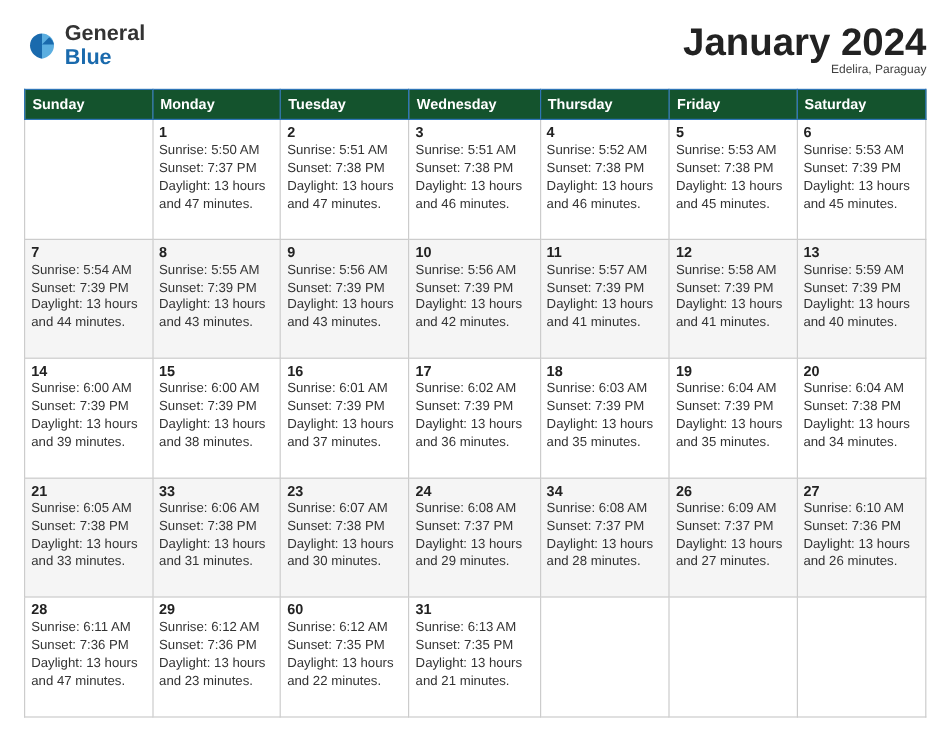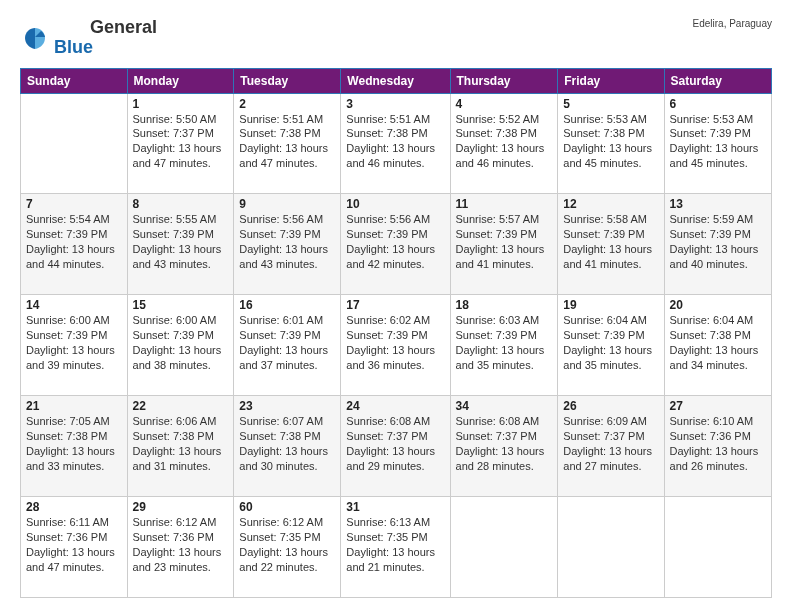--- a/index.html
+++ b/index.html
@@ -29,21 +29,20 @@
     }
     .logo-text {
       display: flex;
       flex-direction: column;
       line-height: 1.1;
     }
     .logo-general {
       font-size: 18px;
       font-weight: bold;
       color: #333;
-      margin-left: 36px;
     }
     .logo-blue {
       font-size: 18px;
       font-weight: bold;
       color: #1a6aad;
     }
     .logo-icon {
       width: 30px;
       height: 30px;
       margin-right: 4px;
@@ -60,21 +59,21 @@
     .subtitle {
       font-size: 10px;
       color: #404040;
     }
     .calendar-table {
       width: 100%;
       border-collapse: collapse;
       flex: 1;
     }
     .calendar-table th {
-      background-color: #701a75;
+      background-color: #14532d;
       color: #fff;
       font-size: 12px;
       font-weight: bold;
       padding: 5px 6px;
       text-align: left;
       border: 1px solid #2e75b6;
     }
     .calendar-table td {
       border: 1px solid #ccc;
       vertical-align: top;
@@ -112,20 +111,21 @@
         <path d="M15 5 C10 5, 5 9, 5 15 C5 20, 9 25, 15 26 L15 5Z" fill="#1a6aad"></path>
         <path d="M15 5 C20 5, 25 9, 25 15 C25 20, 21 25, 15 26 L15 5Z" fill="#5baee0"></path>
         <path d="M15 14 L25 14 C25 14, 24 10, 21 8 L15 14Z" fill="#1a6aad"></path>
       </svg>
       <div class="logo-text">
         <span class="logo-general">General</span>
         <span class="logo-blue">Blue</span>
       </div>
     </div>
     <div class="title-block">
+      <div class="month-title">January 2024</div>
       <div class="subtitle">Edelira, Paraguay</div>
     </div>
   </div>
 
   <table class="calendar-table">
     <thead>
       <tr>
         <th>Sunday</th>
         <th>Monday</th>
         <th>Tuesday</th>
@@ -219,24 +219,24 @@
             <div class="day-info"><span>Sunrise: 6:04 AM</span><br><span>Sunset: 7:39 PM</span><br><span>Daylight: 13 hours and 35 minutes.</span></div>
           </td>
           <td>
             <span class="day-num">20</span>
             <div class="day-info"><span>Sunrise: 6:04 AM</span><br><span>Sunset: 7:38 PM</span><br><span>Daylight: 13 hours and 34 minutes.</span></div>
           </td>
         </tr>
         <tr>
           <td>
             <span class="day-num">21</span>
-            <div class="day-info"><span>Sunrise: 7:05 AM</span><br><span>Sunset: 7:38 PM</span><br><span>Daylight: 13 hours and 33 minutes.</span></div>
-          </td>
-          <td>
-            <span class="day-num">22</span>
+            <div class="day-info"><span>Sunrise: 6:05 AM</span><br><span>Sunset: 7:38 PM</span><br><span>Daylight: 13 hours and 33 minutes.</span></div>
+          </td>
+          <td>
+            <span class="day-num">33</span>
             <div class="day-info"><span>Sunrise: 6:06 AM</span><br><span>Sunset: 7:38 PM</span><br><span>Daylight: 13 hours and 31 minutes.</span></div>
           </td>
           <td>
             <span class="day-num">23</span>
             <div class="day-info"><span>Sunrise: 6:07 AM</span><br><span>Sunset: 7:38 PM</span><br><span>Daylight: 13 hours and 30 minutes.</span></div>
           </td>
           <td>
             <span class="day-num">24</span>
             <div class="day-info"><span>Sunrise: 6:08 AM</span><br><span>Sunset: 7:37 PM</span><br><span>Daylight: 13 hours and 29 minutes.</span></div>
           </td>

